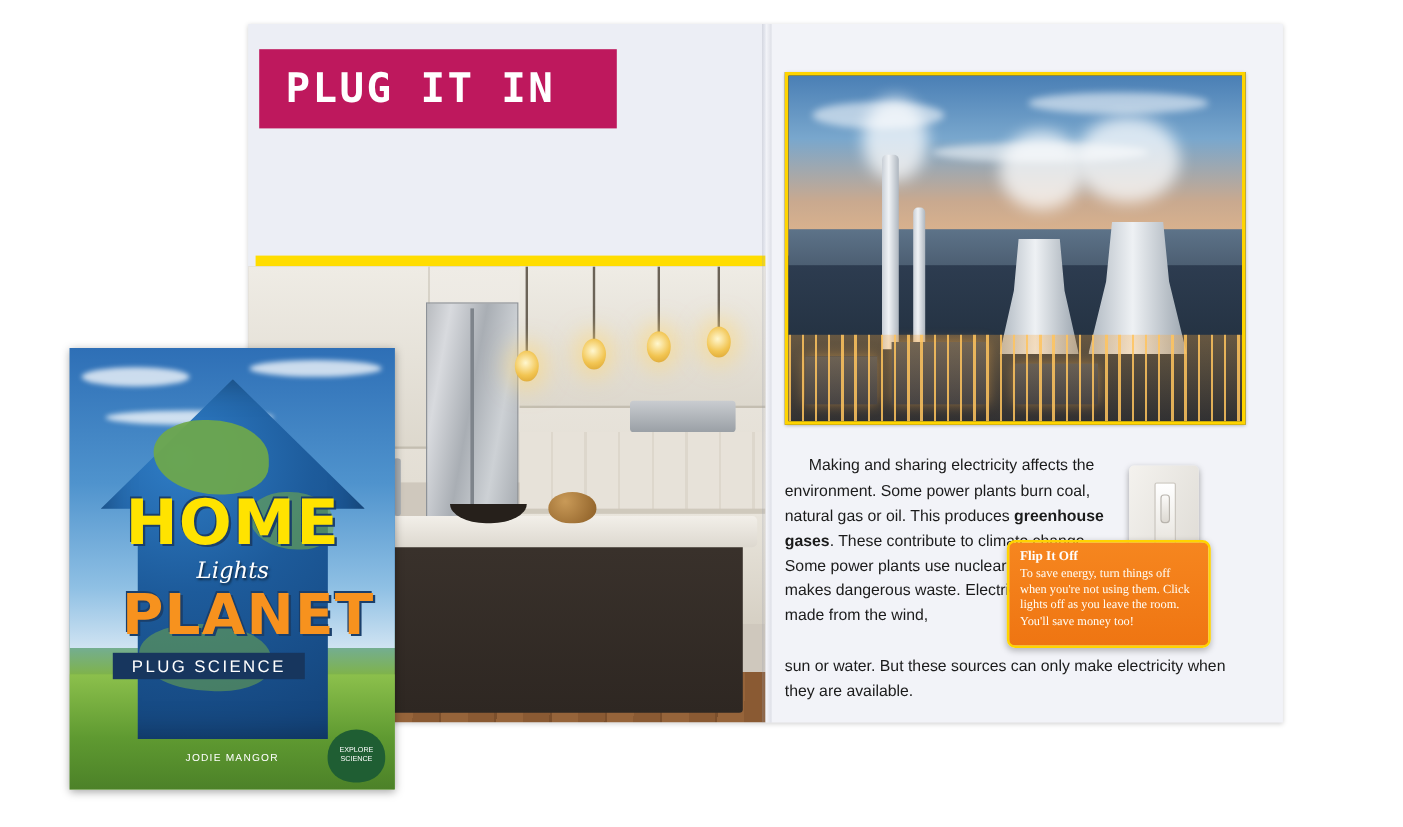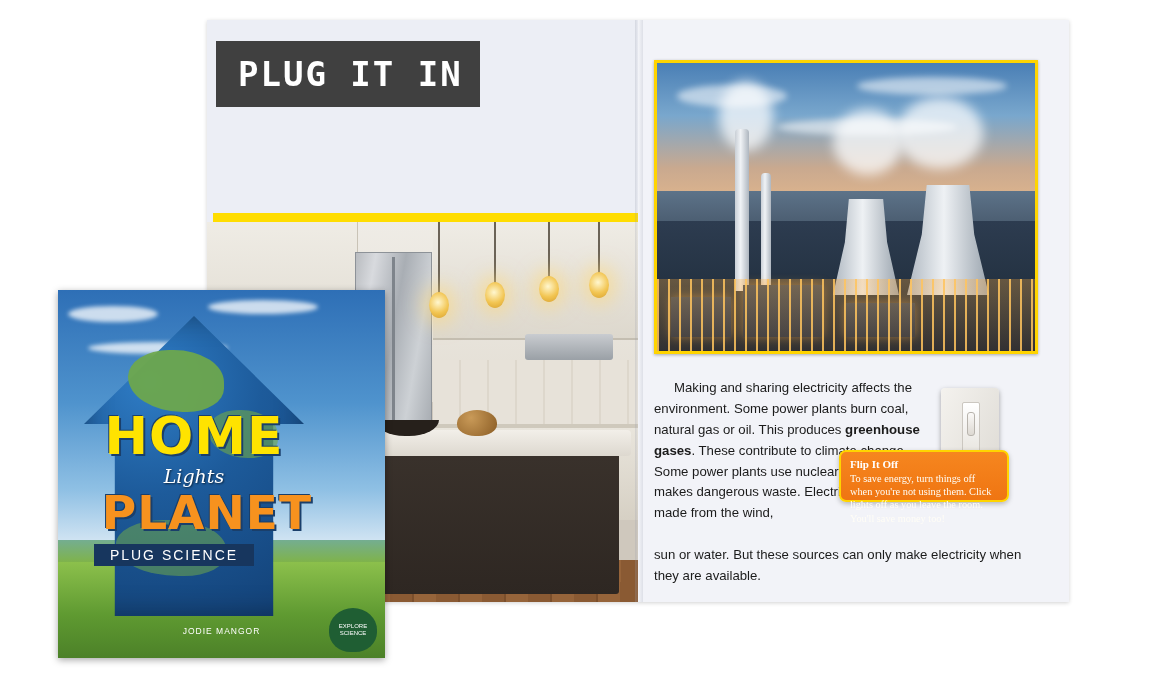--- a/index.html
+++ b/index.html
@@ -42,22 +42,22 @@
     left: 428px; top: 0;
     width: 8px; height: 582px;
     background: linear-gradient(to right, rgba(150,155,170,0.28), rgba(255,255,255,0.05) 45%, rgba(150,155,170,0.22));
     pointer-events: none;
   }
 
   
   #title-banner {
     position: absolute;
     left: 9px; top: 21px;
-    width: 264px; height: 66px;
-    background: #404040;
+    width: 298px; height: 66px;
+    background: #be185d;
     display: flex;
     align-items: center;
   }
   #title-text {
     color: #ffffff;
     font-family: "DejaVu Sans Mono", monospace;
     font-size: 34px;
     font-weight: bold;
     letter-spacing: 2px;
     padding-left: 22px;
@@ -259,21 +259,21 @@
   #light-switch .toggle {
     position: absolute; left: 26px; top: 24px; width: 6px; height: 22px;
     background: linear-gradient(180deg,#fbfaf8,#ddd9d2);
     border: 1px solid #b8b4ad; border-radius: 3px;
   }
 
   
   #callout {
     position: absolute;
     left: 201px; top: 430px;
-    width: 170px; height: 52px;
+    width: 170px; height: 90px;
     background: linear-gradient(180deg,#f6861f,#ef7512);
     border: 2px solid #ffd400;
     border-radius: 7px;
     box-shadow: 0 2px 5px rgba(0,0,0,0.25);
     padding: 6px 9px;
     box-sizing: border-box;
     color: #fff;
   }
   #callout-title {
     font-family: "Liberation Serif", serif;
@@ -301,21 +301,21 @@
     right: 22px; bottom: 14px;
     color: #ffffff;
     font-size: 11px;
     font-weight: bold;
   }
 
   
   #cover {
     position: absolute;
     left: 58px; top: 290px;
-    width: 327px; height: 368px;
+    width: 271px; height: 368px;
     background: linear-gradient(180deg,#2f72b8 0%, #3f86c6 42%, #69a8d6 62%, #7fb34a 74%, #5d9433 100%);
     box-shadow: 0 2px 7px rgba(0,0,0,0.35);
     overflow: hidden;
   }
   .c-sky {
     position: absolute; left:0; top:0; width:100%; height: 250px;
     background: linear-gradient(180deg,#2e6fb6 0%, #4f93cd 45%, #8fc0e4 80%, #cfe3f2 100%);
   }
   .c-cloud {
     position: absolute; background: rgba(255,255,255,0.75); border-radius: 50%; filter: blur(2px);

